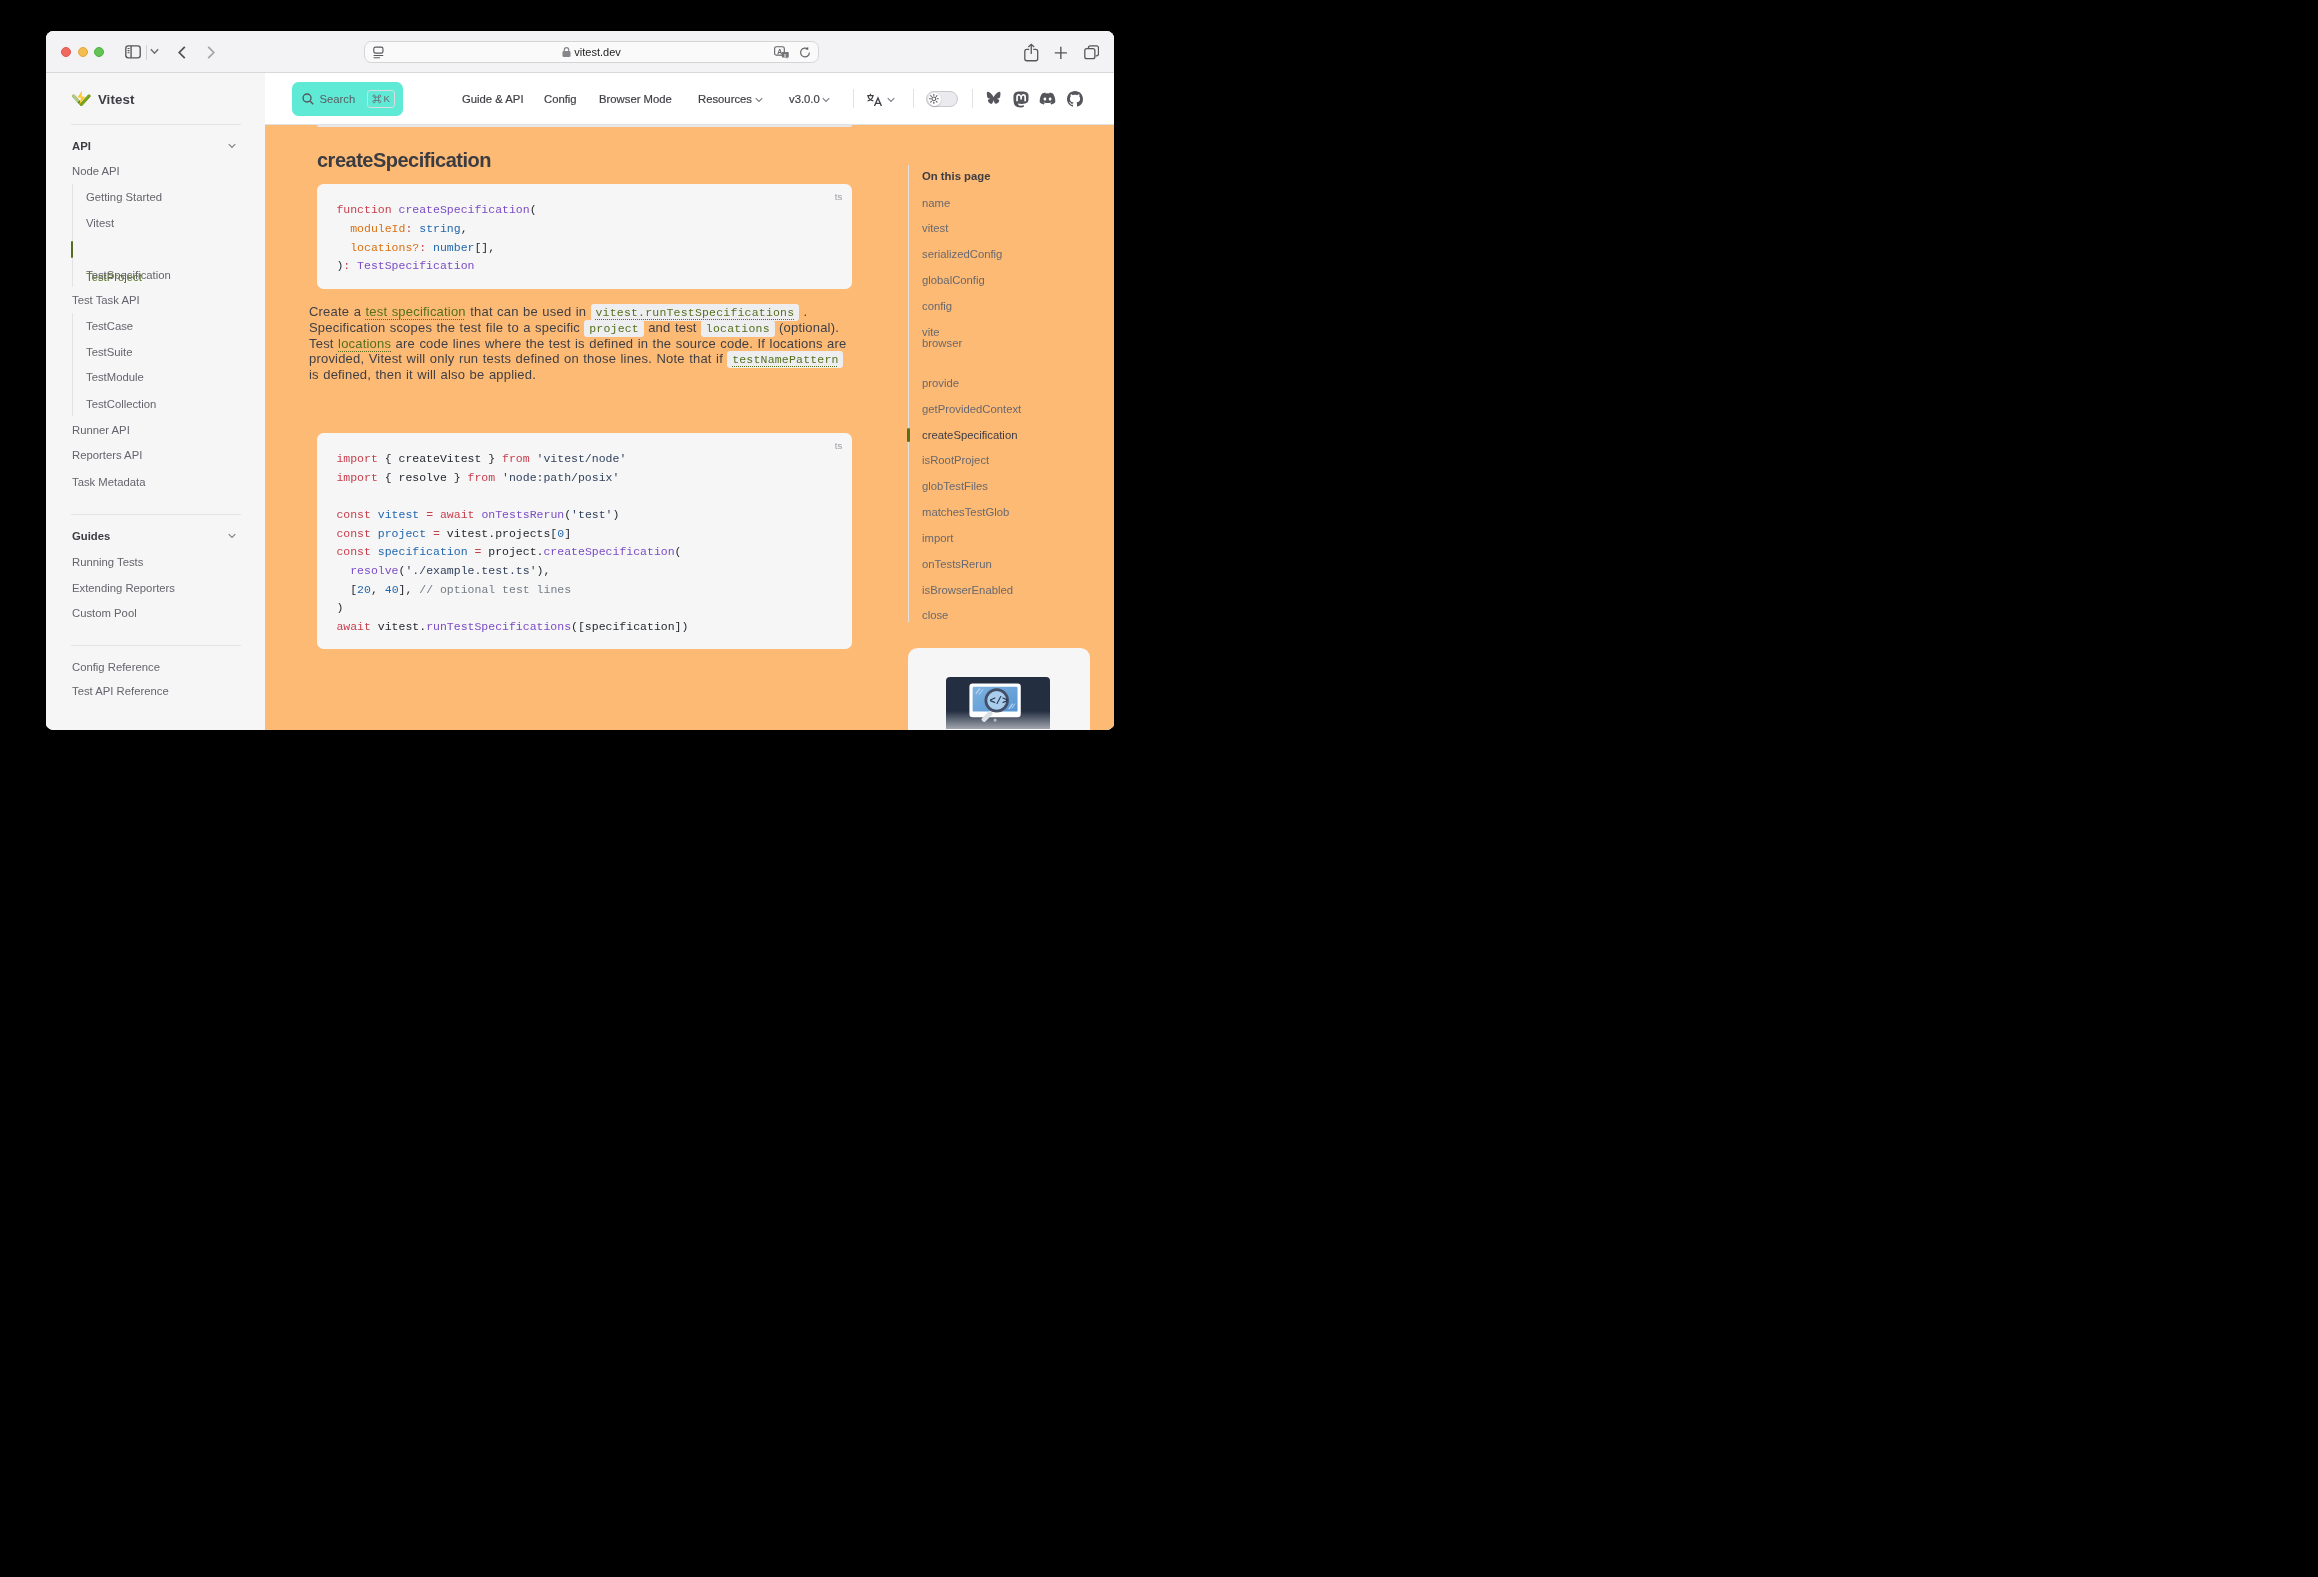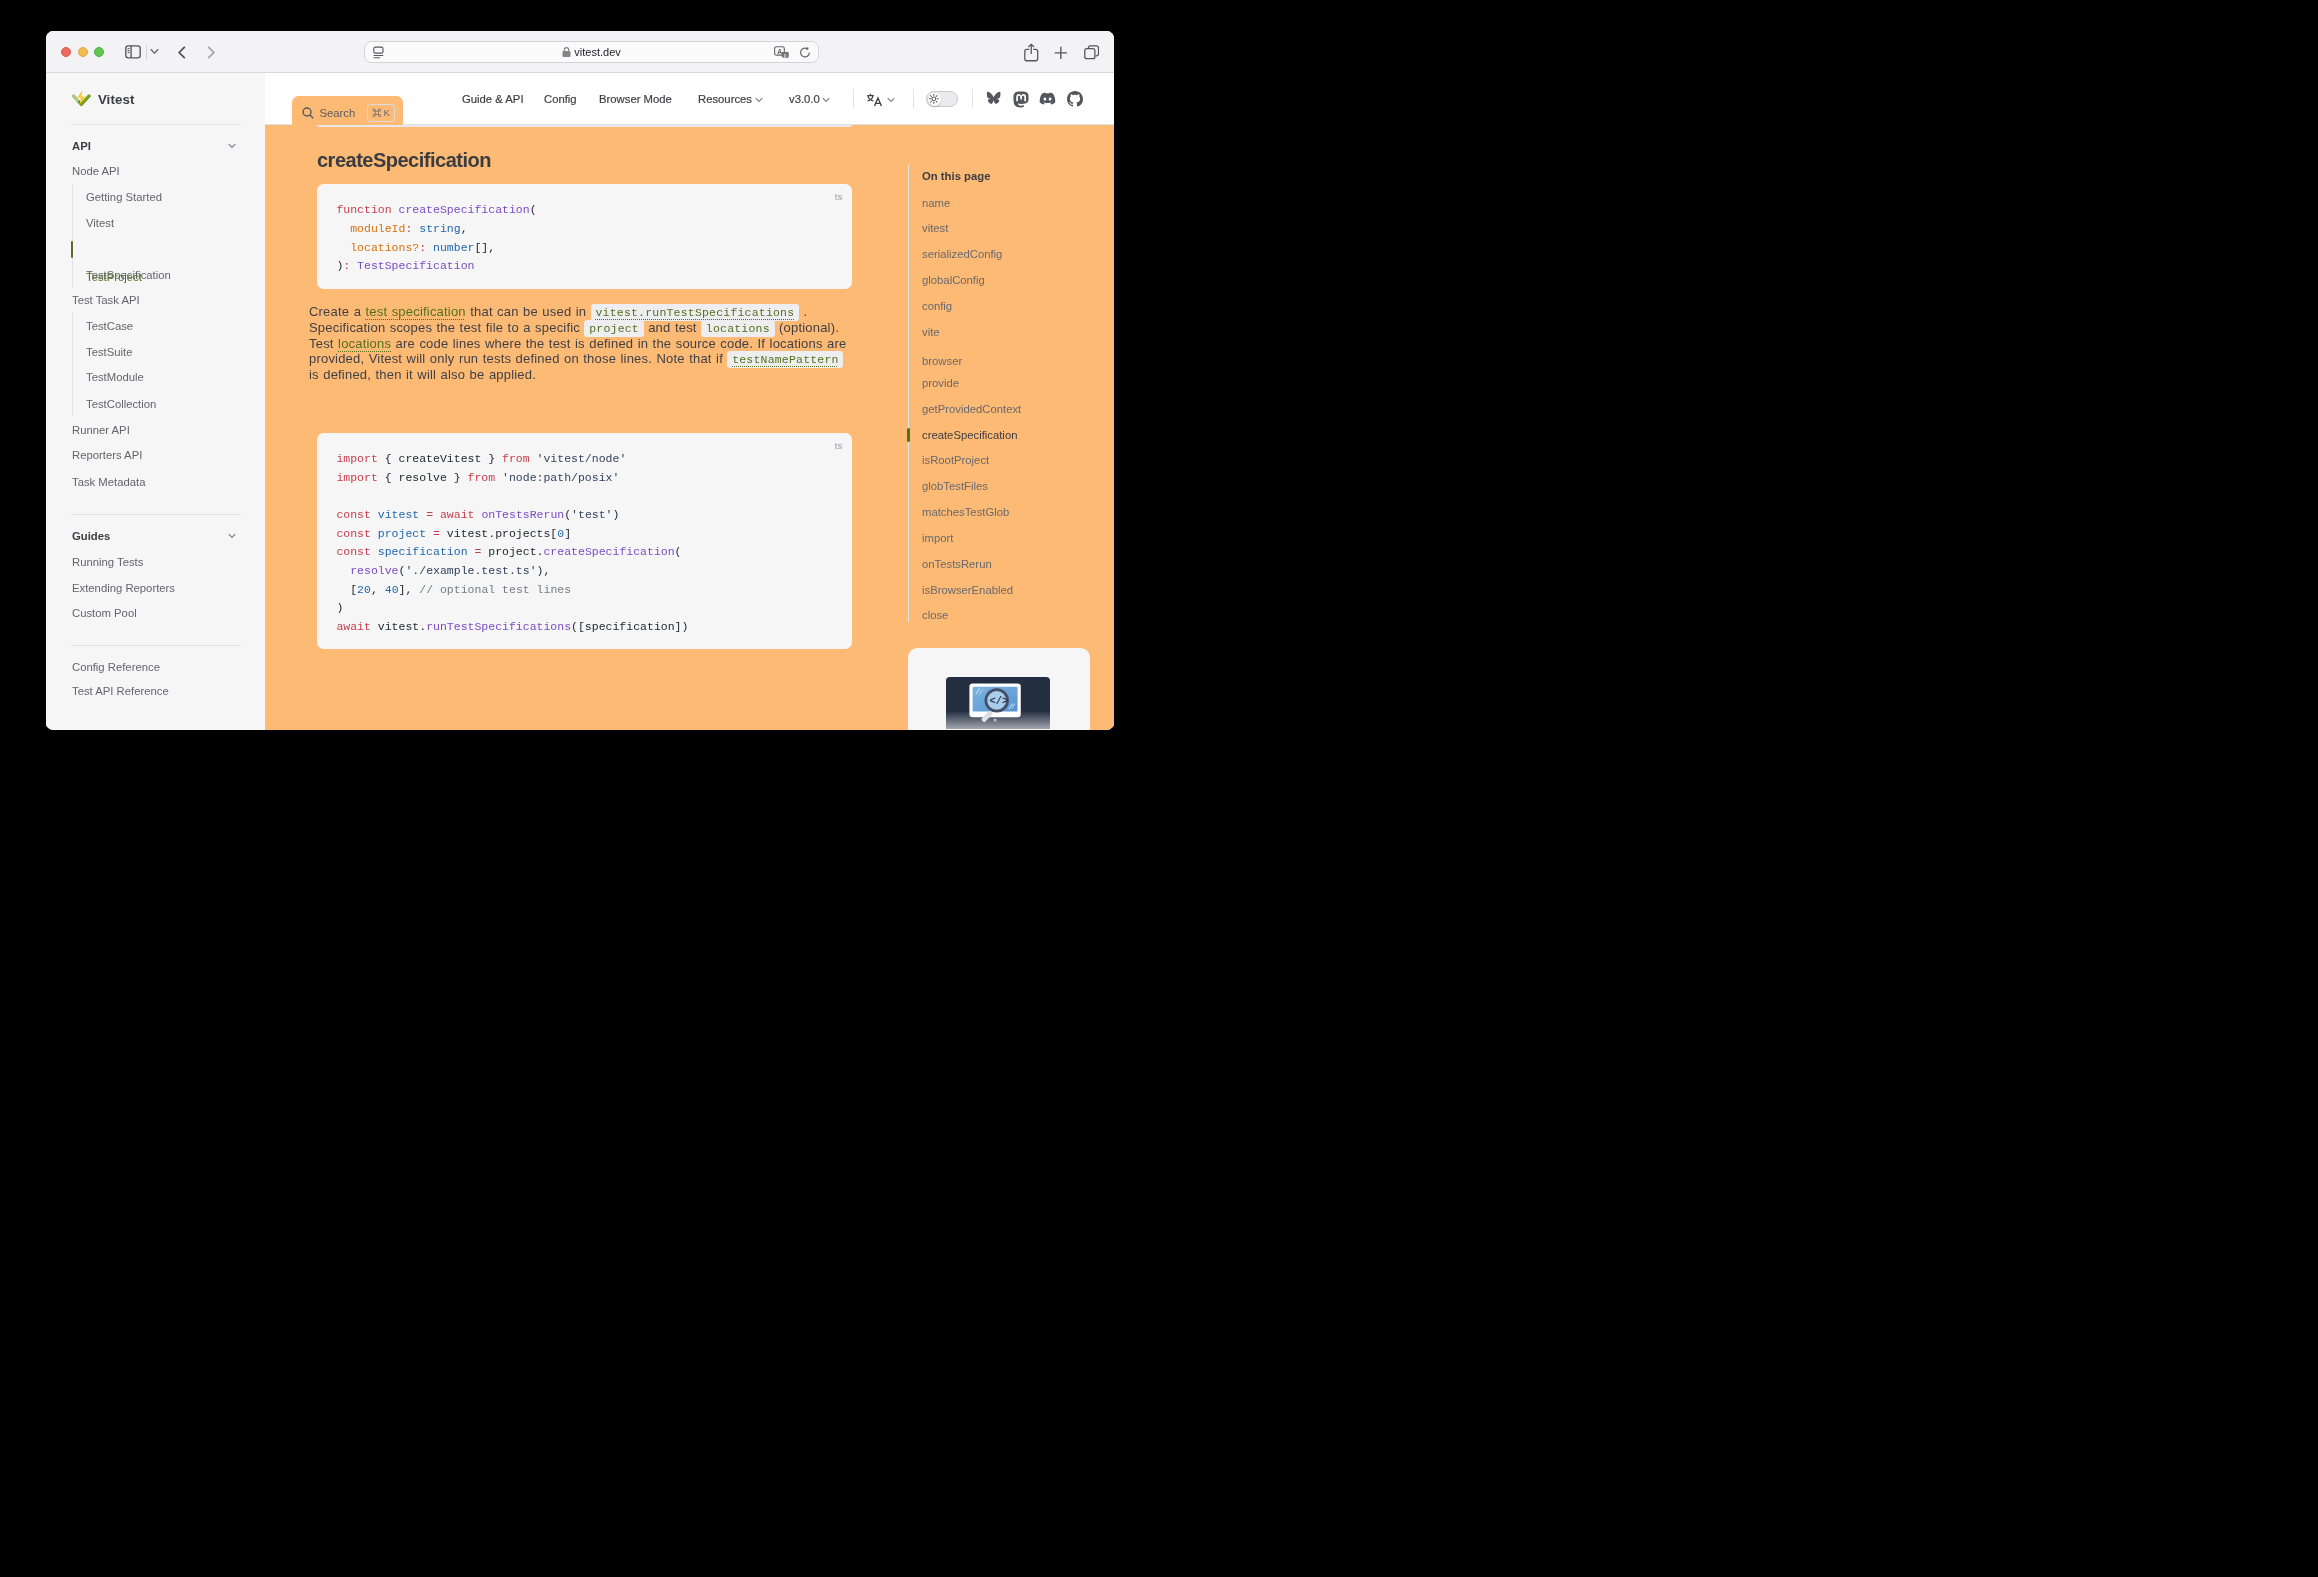--- a/index.html
+++ b/index.html
@@ -24,21 +24,21 @@
 .sblogo .t{font-size:13.3px;font-weight:bold;color:#3c3c43;margin-left:7.3px;letter-spacing:0.1px;}
 .sbdiv{position:absolute;left:24.6px;width:170px;height:0.8px;background:#e3e3e5;}
 .sitem{position:absolute;left:26px;height:26px;line-height:26px;font-size:11.3px;color:#64646c;white-space:nowrap;}
 .sitem.nest{left:40px;}
 .sitem.b{font-weight:bold;color:#3c3c43;}
 .sitem.act{color:#54701d;font-weight:500;margin-top:28px;}
 .guide{position:absolute;left:26px;width:0.8px;background:#e3e3e5;}
 .chev{position:absolute;width:8px;height:8px;}
 
 .nav{position:absolute;left:219px;right:0;top:0;height:52px;background:#fff;border-bottom:0.8px solid #e2e2e3;}
-.search{position:absolute;left:26.5px;top:23px;width:111px;height:34px;border-radius:6.5px;background:#fdba74;}
+.search{position:absolute;left:26.5px;top:9px;width:111px;height:34px;border-radius:6.5px;background:#5eead4;}
 .search .txt{position:absolute;left:28px;top:0;line-height:34px;font-size:11.3px;color:#5b5b63;}
 .kbd{position:absolute;right:7.7px;top:8px;width:27.4px;height:18px;border:0.8px solid #dcdce0;border-radius:3.2px;font-size:9.7px;color:#6b6b73;text-align:center;line-height:16px;}
 .nlink{position:absolute;top:0;height:52px;line-height:52px;font-size:11.3px;font-weight:500;color:#3f3f46;white-space:nowrap;-webkit-text-stroke:0.2px #3f3f46;}
 .nsep{position:absolute;top:16px;height:19.4px;width:0.8px;background:#e2e2e3;}
 .toggle{position:absolute;left:661px;top:18px;width:32px;height:16px;border-radius:8px;background:#ebebef;border:0.8px solid #c9c9ce;}
 .knob{position:absolute;left:0.8px;top:0.8px;width:13px;height:13px;border-radius:50%;background:#fff;box-shadow:0 0.8px 1.6px rgba(0,0,0,.2);}
 .soc{position:absolute;top:18px;color:#55555c;}
 
 .content{position:absolute;left:219px;right:0;top:52px;bottom:0;background:#fdba74;overflow:hidden;}
 .sliver{position:absolute;left:52px;top:0;width:535px;height:1.6px;background:#e8e8ea;border-radius:0 0 3.2px 3.2px;}
@@ -269,21 +269,21 @@
 <span class="red">await</span> vitest.<span class="pur">runTestSpecifications</span>([specification])</div>
 
       <div class="aline"></div>
       <div class="aitem t" style="top:38px">On this page</div>
       <div class="aitem" style="top:65px">name</div>
       <div class="aitem" style="top:90px">vitest</div>
       <div class="aitem" style="top:116px">serializedConfig</div>
       <div class="aitem" style="top:142px">globalConfig</div>
       <div class="aitem" style="top:168px">config</div>
       <div class="aitem" style="top:194px">vite</div>
-      <div class="aitem" style="top:223px">browser</div>
+      <div class="aitem" style="top:205px">browser</div>
       <div class="aitem" style="top:245px">provide</div>
       <div class="aitem" style="top:271px">getProvidedContext</div>
       <div class="amark" style="top:303px"></div>
       <div class="aitem on" style="top:297px">createSpecification</div>
       <div class="aitem" style="top:322px">isRootProject</div>
       <div class="aitem" style="top:348px">globTestFiles</div>
       <div class="aitem" style="top:374px">matchesTestGlob</div>
       <div class="aitem" style="top:400px">import</div>
       <div class="aitem" style="top:426px">onTestsRerun</div>
       <div class="aitem" style="top:452px">isBrowserEnabled</div>

